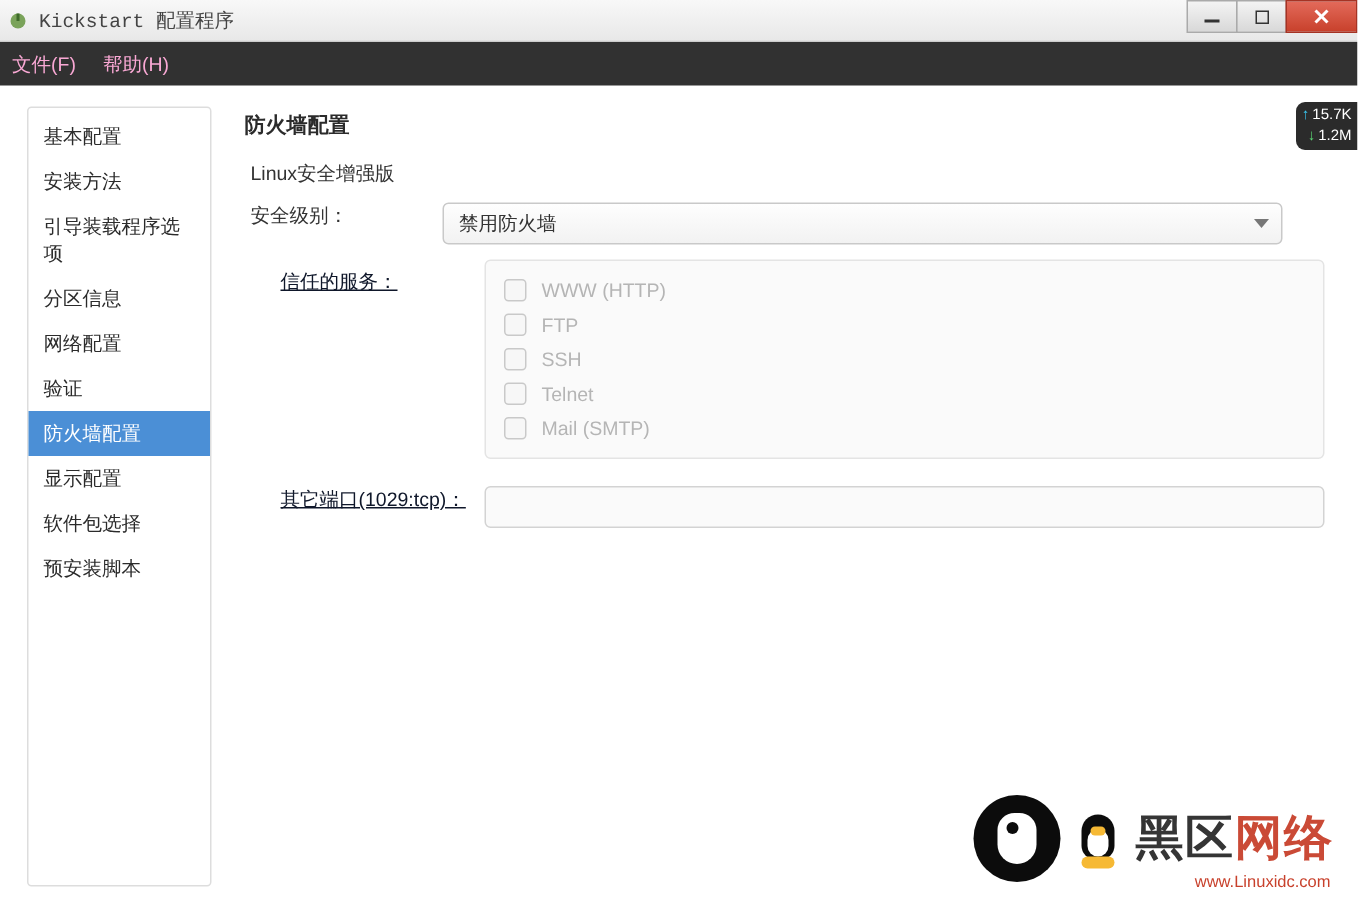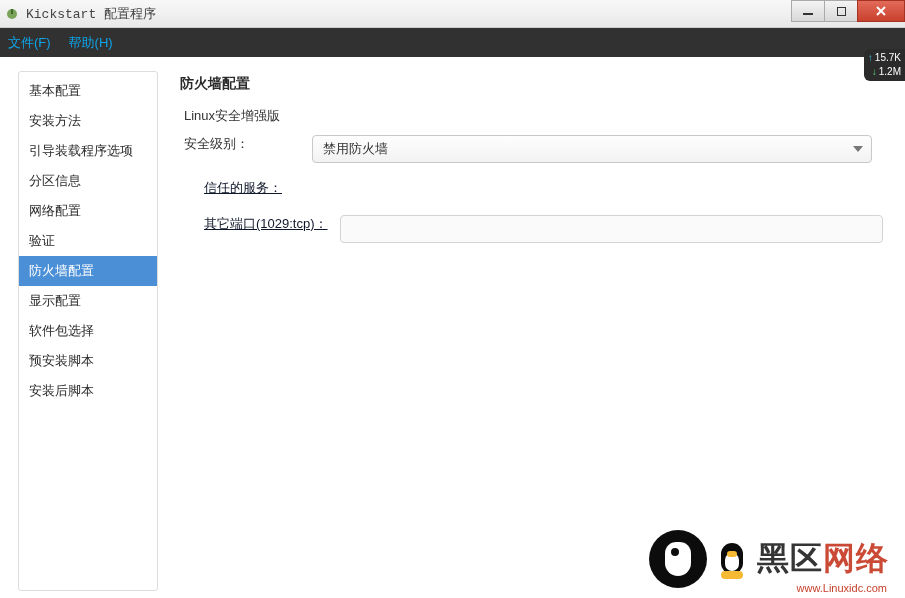--- a/index.html
+++ b/index.html
@@ -39,21 +39,21 @@
       margin-left: -1px;
       display: flex; align-items: center; justify-content: center;
       font-size: 11px;
       color: #333;
     }
     .win-btn.close { background: linear-gradient(#e36a5a,#c8412c); color:#fff; border-color:#a53324; width: 48px;}
     .win-btn .sq { width:9px;height:9px;border:1px solid #333; }
     .menubar {
       height: 29px;
       background: #313131;
-      color: #0ea5e9;
+      color: #f9a8d4;
       display: flex;
       align-items: center;
       padding: 0 8px;
       gap: 18px;
     }
     .menubar-item { cursor: default; }
     .content {
       display: flex;
       height: calc(598px - 28px - 29px);
       padding: 14px 0 12px 18px;
@@ -135,21 +135,21 @@
       flex:1;
       height: 28px;
       border: 1px solid #d3d3d3;
       border-radius: 4px;
       background: #fafafa;
       max-width: 560px;
     }
     .net-badge {
       position: absolute;
       right: 0;
-      top: 49px;
+      top: 68px;
       background: #2b2b2b;
       color: #fff;
       font-size: 10px;
       border-radius: 6px 0 0 6px;
       padding: 2px 4px;
       line-height: 14px;
       text-align: right;
     }
     .net-badge .up::before { content:"↑"; color:#39c6f0; margin-right:2px;}
     .net-badge .dn::before { content:"↓"; color:#5bd873; margin-right:2px;}
@@ -214,41 +214,62 @@
     <div class="sidebar-item"><span>基本配置</span></div>
     <div class="sidebar-item"><span>安装方法</span></div>
     <div class="sidebar-item"><span>引导装载程序选项</span></div>
     <div class="sidebar-item"><span>分区信息</span></div>
     <div class="sidebar-item"><span>网络配置</span></div>
     <div class="sidebar-item"><span>验证</span></div>
     <div class="sidebar-item selected"><span>防火墙配置</span></div>
     <div class="sidebar-item"><span>显示配置</span></div>
     <div class="sidebar-item"><span>软件包选择</span></div>
     <div class="sidebar-item"><span>预安装脚本</span></div>
-    <div class="sidebar-item"><span>安装后脚本</span></div>
   </div>
 
   <div class="main">
     <div class="section-title">防火墙配置</div>
 
     <div class="form-row">
       <div class="form-label">Linux安全增强版</div>
     </div>
 
     <div class="form-row">
       <div class="form-label">安全级别：</div>
       <div class="select">
         <span>禁用防火墙</span>
         <span class="chev"></span>
       </div>
     </div>
 
     <div class="form-row" style="align-items:flex-start;">
       <div class="form-label disabled" style="padding-top:6px;padding-left:24px;">信任的服务：</div>
     </div>
+    <div class="services" style="margin-top:-34px;">
+      <div class="svc-row">
+        <span class="chk"></span>
+        <span>WWW (HTTP)</span>
+      </div>
+      <div class="svc-row">
+        <span class="chk"></span>
+        <span>FTP</span>
+      </div>
+      <div class="svc-row">
+        <span class="chk"></span>
+        <span>SSH</span>
+      </div>
+      <div class="svc-row">
+        <span class="chk"></span>
+        <span>Telnet</span>
+      </div>
+      <div class="svc-row">
+        <span class="chk"></span>
+        <span>Mail (SMTP)</span>
+      </div>
+    </div>
 
     <div class="form-row" style="margin-top:18px;">
       <div class="form-label disabled" style="width:160px;padding-left:24px;">其它端口(1029:tcp)：</div>
       <div class="port-input"></div>
     </div>
   </div>
 </div>
 
 <div class="net-badge">
   <div class="up"><span>15.7K</span></div>

